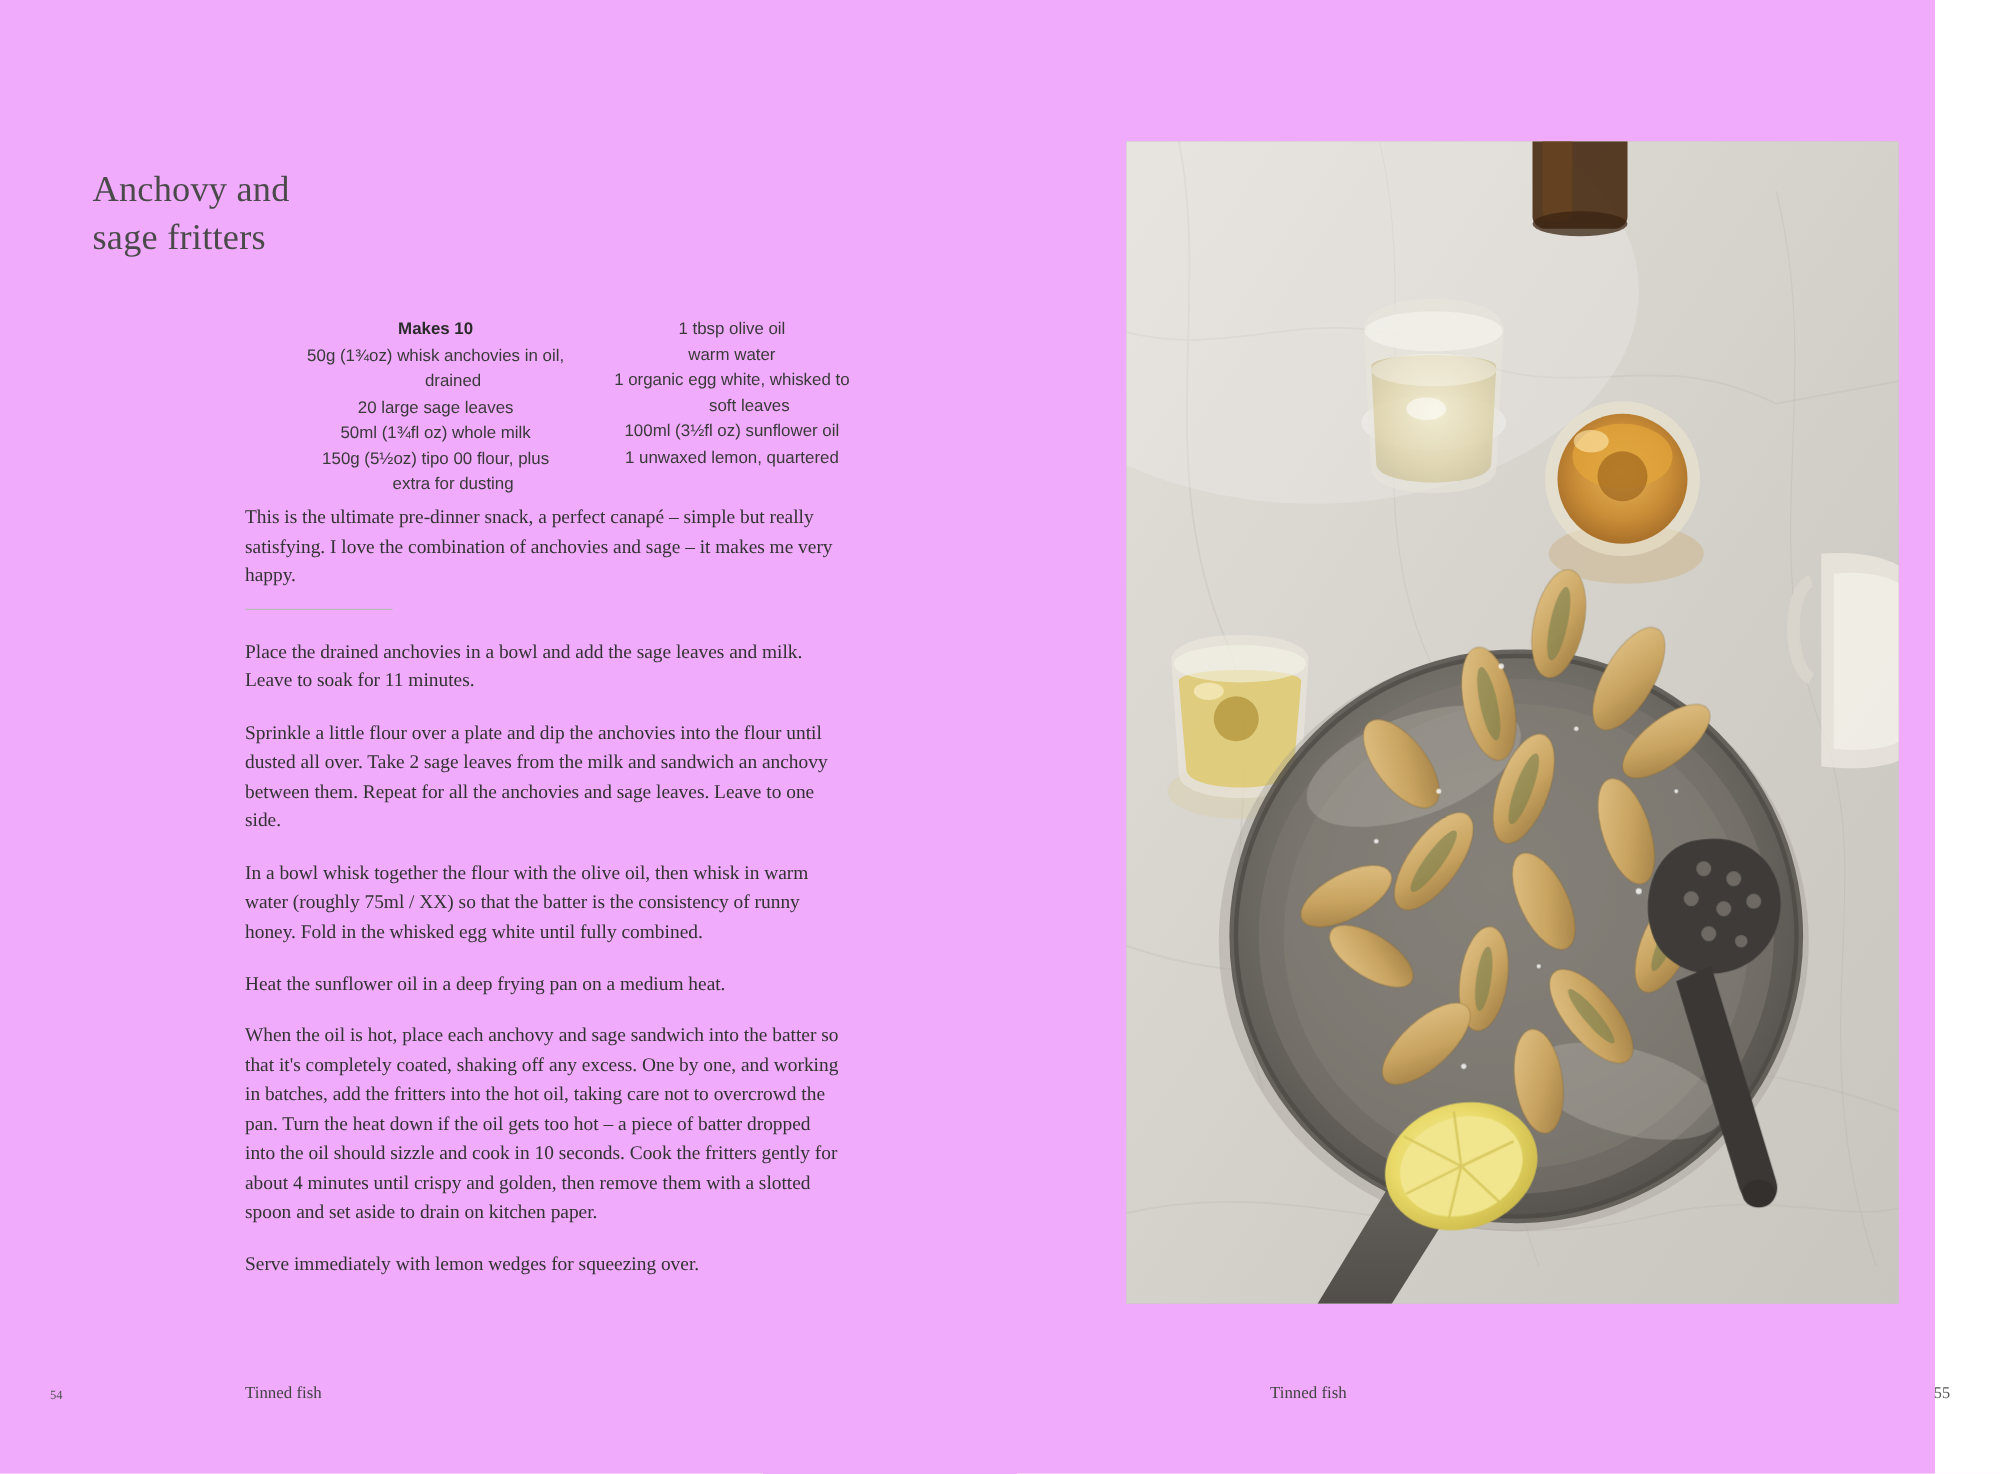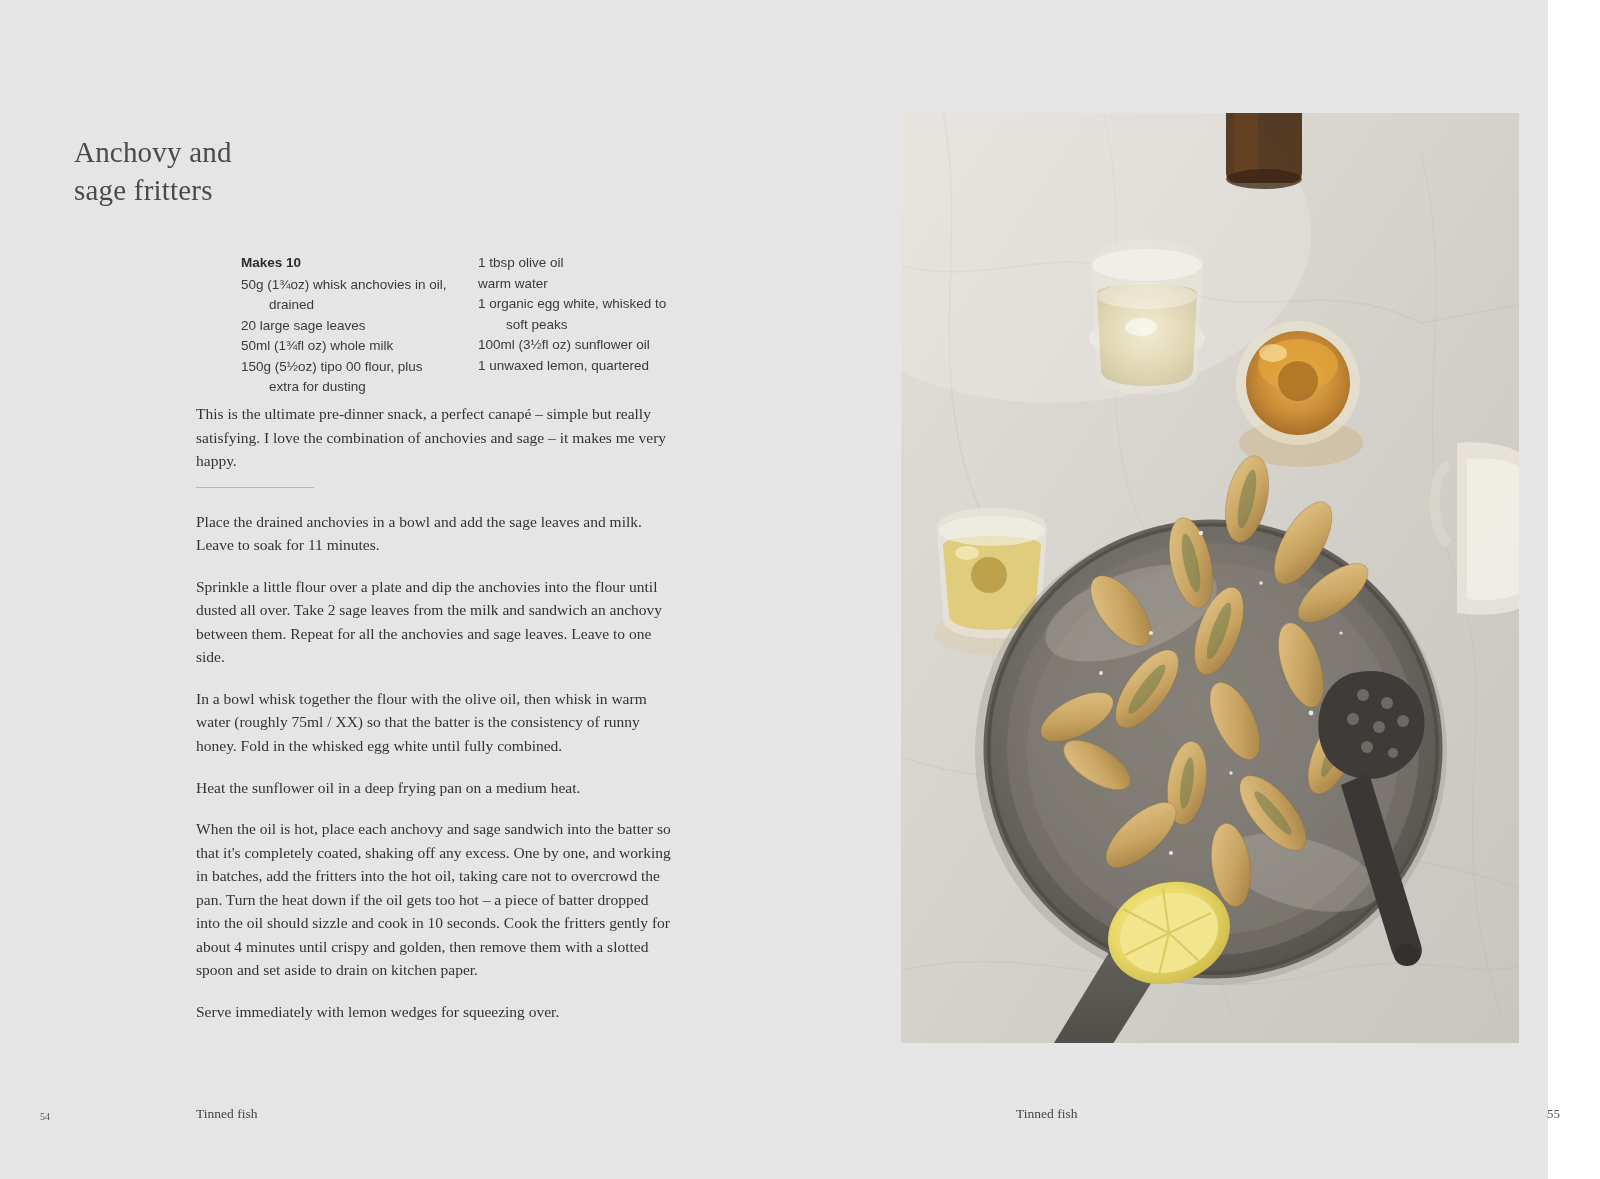--- a/index.html
+++ b/index.html
@@ -12,21 +12,21 @@
     height: 1179px;
     font-family: "Liberation Serif", serif;
     color: #2e2e2e;
     overflow: hidden;
     position: relative;
   }
   .spread {
     position: relative;
     width: 1548px;
     height: 1179px;
-    background: #e5e5e5;
+    background: #f0abfc;
   }
 
   
   .page-left {
     position: absolute;
     left: 0; top: 0;
     width: 800px; height: 1179px;
   }
   .recipe-title {
     position: absolute;
@@ -45,21 +45,21 @@
     left: 241px;
     top: 253px;
     width: 470px;
     display: flex;
     gap: 22px;
     font-family: "Liberation Sans", sans-serif;
     font-size: 13.5px;
     line-height: 1.52;
     color: #3a3a3a;
   }
-  .ing-col { width: 215px; }
+  .ing-col { width: 215px; text-align: center; }
   .ing-col.right { width: 215px; }
   .makes {
     font-weight: bold;
     color: #2b2b2b;
     margin-bottom: 1px;
   }
   .ing-item {
     text-indent: 0;
     padding-left: 14px;
     margin-left: -14px;
@@ -157,21 +157,21 @@
         <div class="ing-item" style="padding-left:28px;margin-left:0;">drained</div>
         <div class="ing-item">20 large sage leaves</div>
         <div class="ing-item">50ml (1¾fl oz) whole milk</div>
         <div class="ing-item">150g (5½oz) tipo 00 flour, plus</div>
         <div class="ing-item" style="padding-left:28px;margin-left:0;">extra for dusting</div>
       </div>
       <div class="ing-col right">
         <div class="ing-item">1 tbsp olive oil</div>
         <div class="ing-item">warm water</div>
         <div class="ing-item">1 organic egg white, whisked to</div>
-        <div class="ing-item" style="padding-left:28px;margin-left:0;">soft peaks</div>
+        <div class="ing-item" style="padding-left:28px;margin-left:0;">soft leaves</div>
         <div class="ing-item">100ml (3½fl oz) sunflower oil</div>
         <div class="ing-item">1 unwaxed lemon, quartered</div>
       </div>
     </div>
 
     <div class="body-col">
       <p class="intro">This is the ultimate pre-dinner snack, a perfect canapé – simple but really satisfying. I love the combination of anchovies and sage – it makes me very happy.</p>
       <div class="rule"></div>
       <p>Place the drained anchovies in a bowl and add the sage leaves and milk. Leave to soak for 11 minutes.</p>
       <p>Sprinkle a little flour over a plate and dip the anchovies into the flour until dusted all over. Take 2 sage leaves from the milk and sandwich an anchovy between them. Repeat for all the anchovies and sage leaves. Leave to one side.</p>

